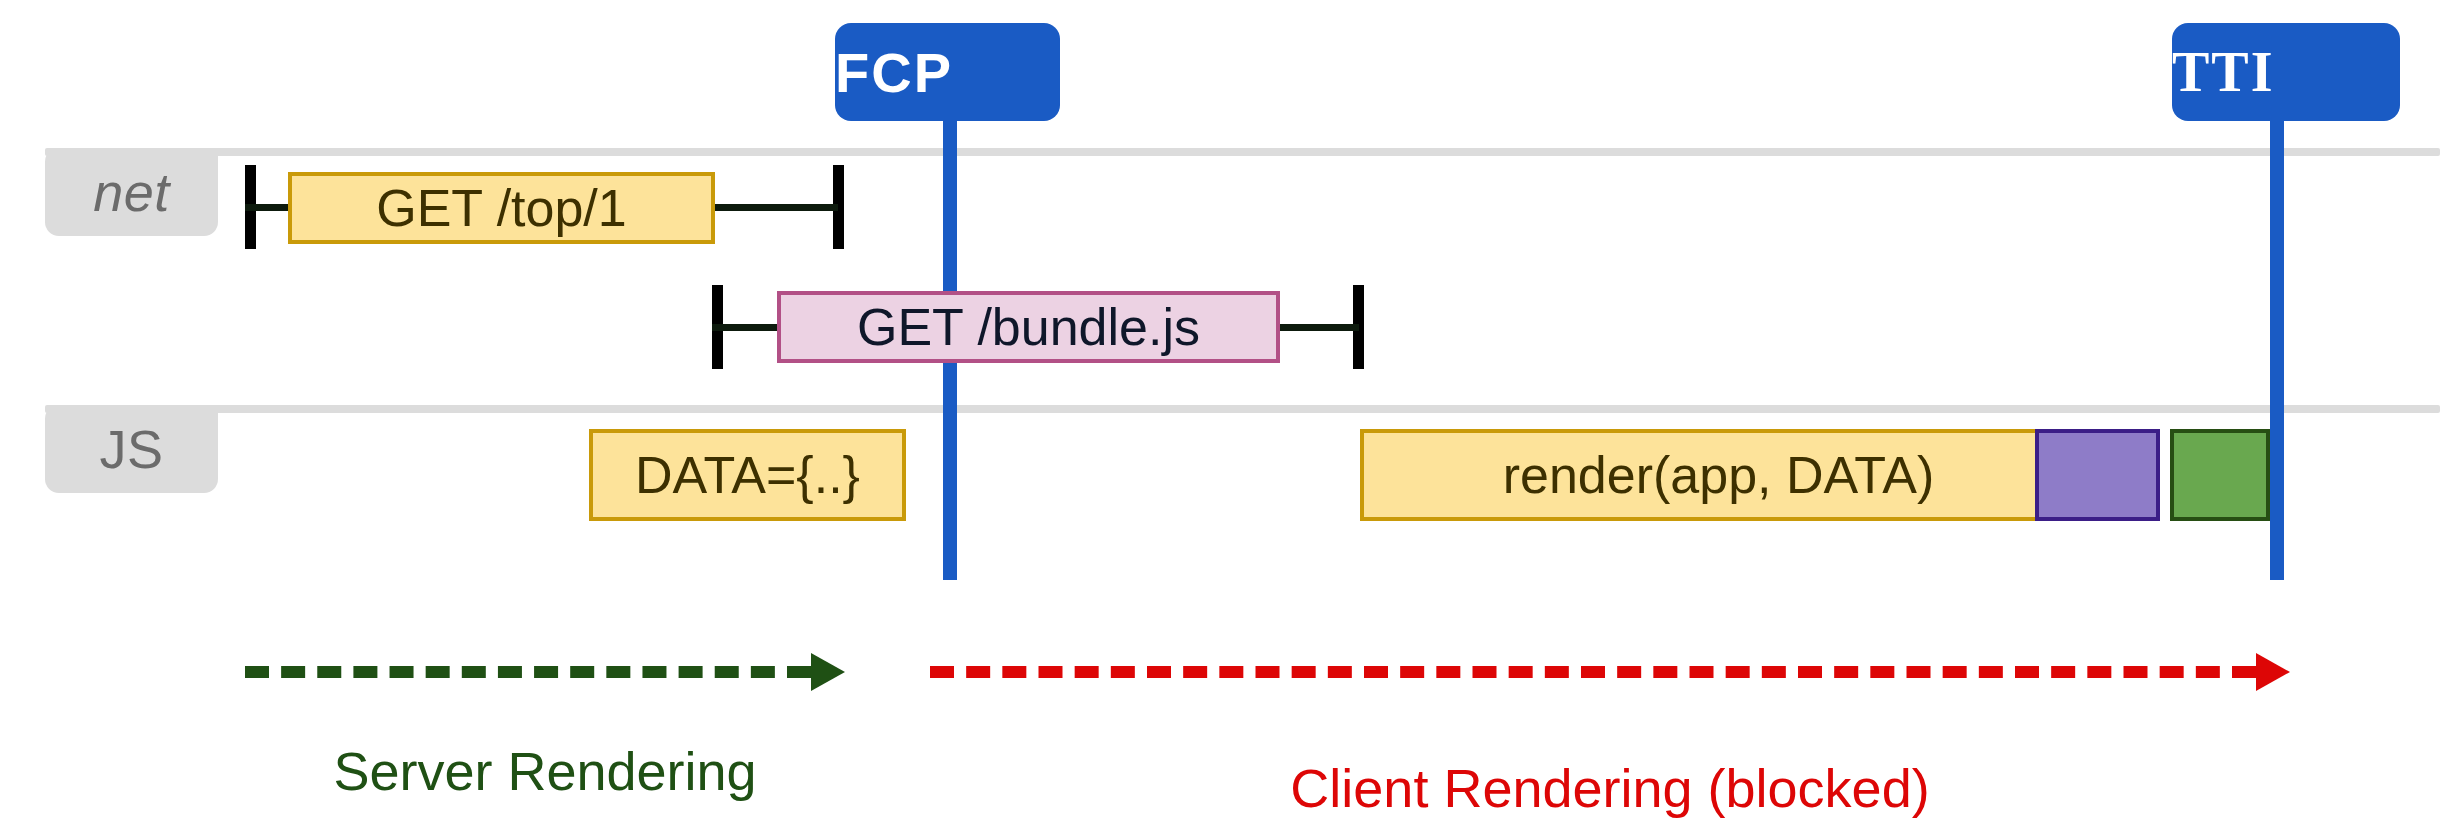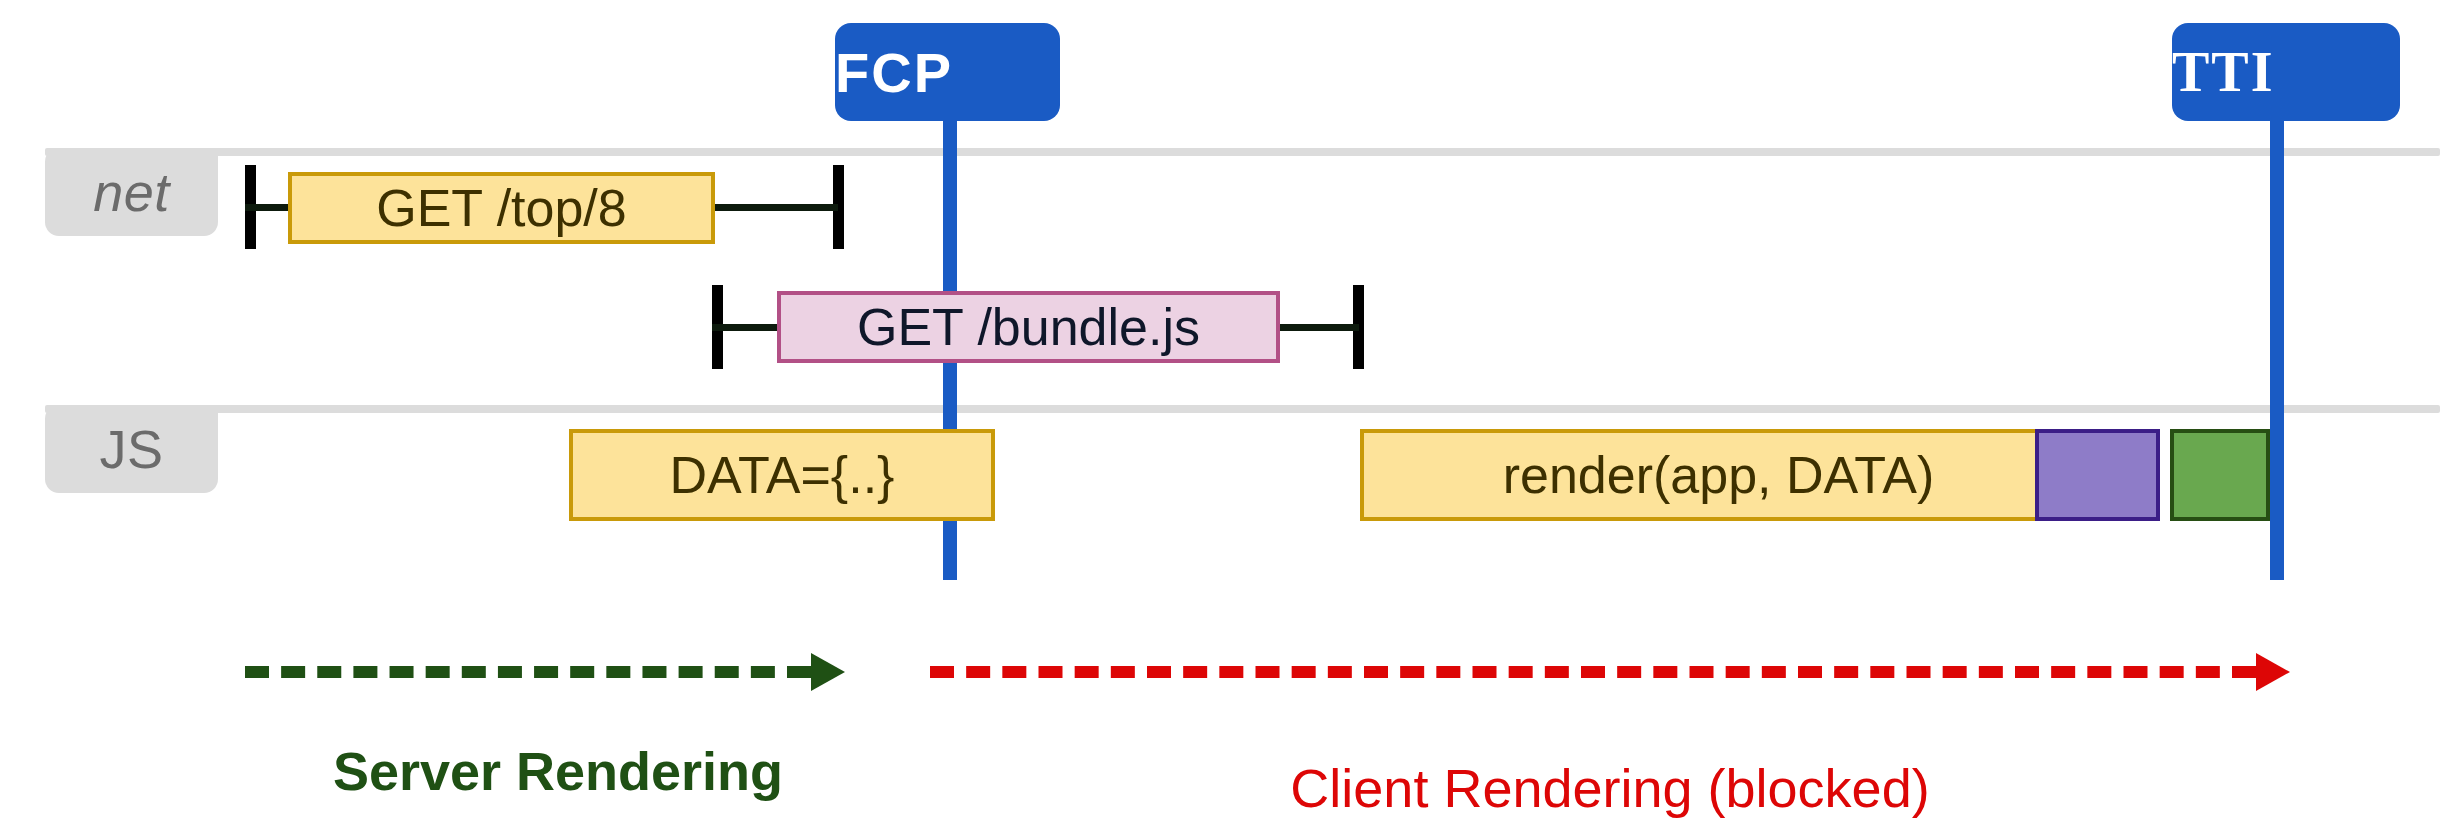--- a/index.html
+++ b/index.html
@@ -153,47 +153,47 @@
   <div class="marker-line" style="left:2270px; top:78px; height:502px;"></div>
   <div class="marker-flag" style="left:2172px; top:23px; width:228px; height:98px;font-family:Liberation Serif, serif;">
     <span>TTI</span>
   </div>
 
   <div class="whisker-cap" style="left:245px; top:165px; height:84px;"></div>
   <div class="whisker-line" style="left:245px; top:204px; width:50px;"></div>
   <div class="whisker-cap" style="left:833px; top:165px; height:84px;"></div>
   <div class="whisker-line" style="left:710px; top:204px; width:128px;"></div>
   <div class="bar bar-yellow" style="left:288px; top:172px; width:427px; height:72px;">
-    <span>GET /top/8</span>
+    <span>GET /top/1</span>
   </div>
 
   <div class="whisker-cap" style="left:712px; top:285px; height:84px;"></div>
   <div class="whisker-line" style="left:712px; top:324px; width:70px;"></div>
   <div class="whisker-cap" style="left:1353px; top:285px; height:84px;"></div>
   <div class="whisker-line" style="left:1275px; top:324px; width:84px;"></div>
   <div class="bar bar-pink" style="left:777px; top:291px; width:503px; height:72px;">
     <span>GET /bundle.js</span>
   </div>
 
-  <div class="bar bar-yellow" style="left:569px; top:429px; width:426px; height:92px;">
+  <div class="bar bar-yellow" style="left:589px; top:429px; width:317px; height:92px;">
     <span>DATA={..}</span>
   </div>
 
   <div class="bar bar-yellow" style="left:1360px; top:429px; width:717px; height:92px;">
     <span>render(app, DATA)</span>
   </div>
 
   <div class="bar bar-purple" style="left:2035px; top:429px; width:125px; height:92px;"></div>
   <div class="bar bar-green" style="left:2170px; top:429px; width:100px; height:92px;"></div>
 
   <div class="phase-arrow green-phase" style="left:245px; top:666px; width:600px;">
     <div class="dashes" style="width:566px;"></div>
     <div class="head" style="left:566px;"></div>
   </div>
-  <div class="phase-label green-phase" style="left:258px; top:740px; width:600px;font-weight:bold;">Server Rendering</div>
+  <div class="phase-label green-phase" style="left:245px; top:740px; width:600px;">Server Rendering</div>
 
   <div class="phase-arrow red-phase" style="left:930px; top:666px; width:1360px;">
     <div class="dashes" style="width:1326px;"></div>
     <div class="head" style="left:1326px;"></div>
   </div>
   <div class="phase-label red-phase" style="left:930px; top:740px; width:1360px;margin-top:17px;">Client Rendering (blocked)</div>
 
 </div>
 
 </body></html>

